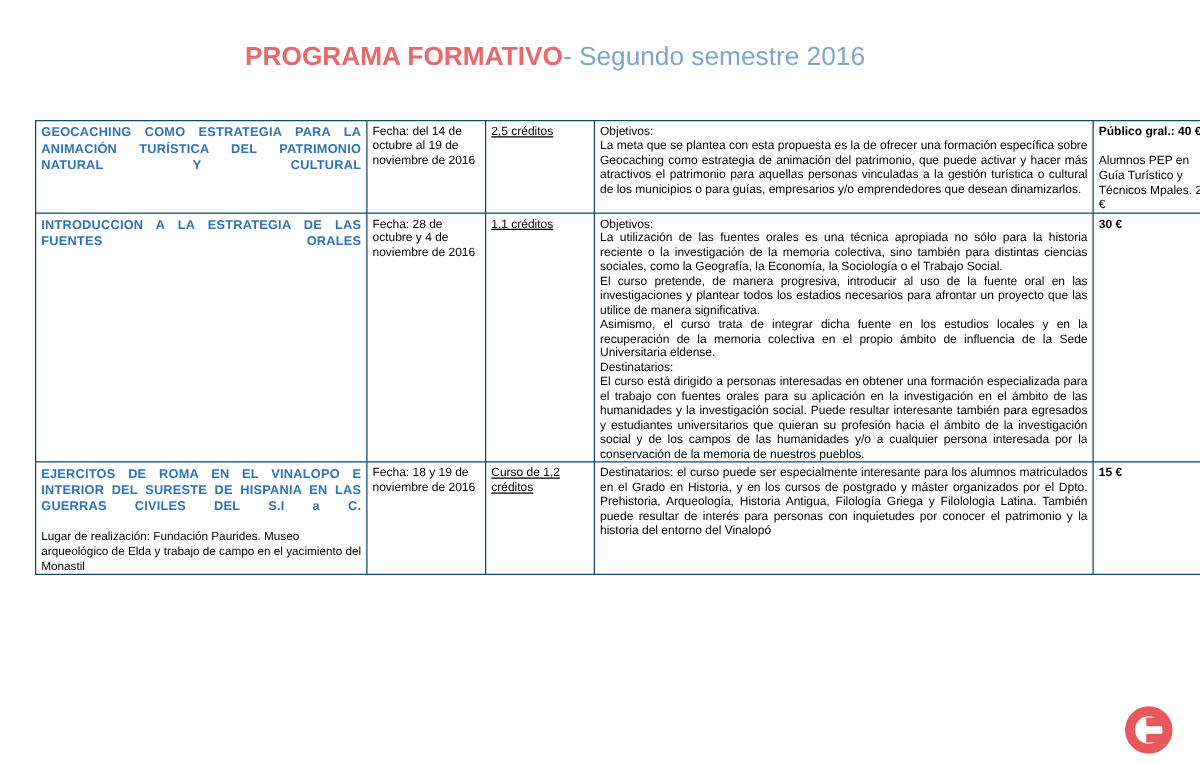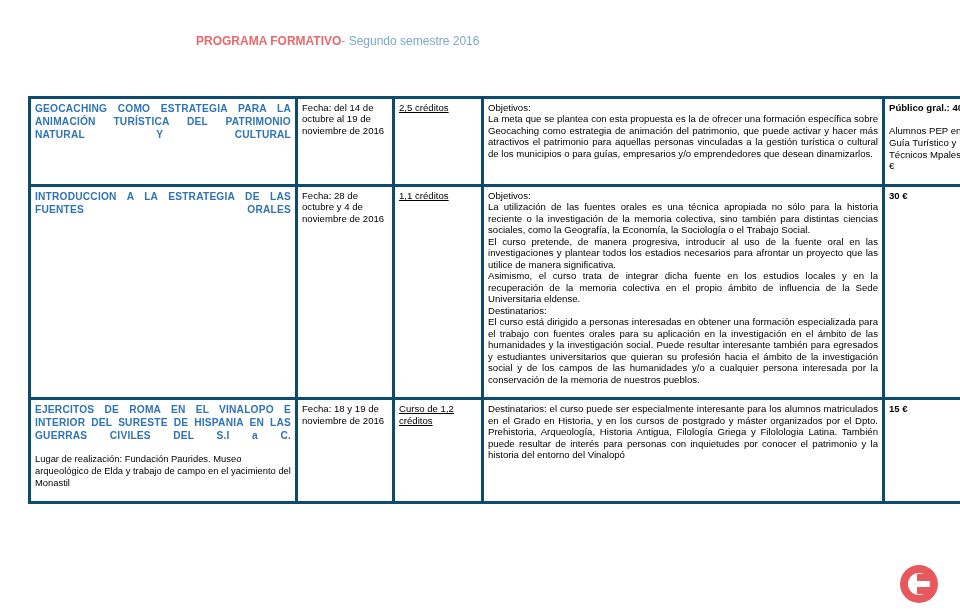--- a/index.html
+++ b/index.html
@@ -92,21 +92,21 @@
     left: 8px;
     top: 46px;
     width: 150px;
     height: 2px;
     background: #e8868a;
   }
   .header-title {
     position: absolute;
     left: 196px;
     top: 26px;
-    font-size: 12px;
+    font-size: 21px;
     white-space: nowrap;
   }
   .header-title .t1 {
     color: #e8696d;
     font-weight: bold;
   }
   .header-title .t2 {
     color: #7ba7c9;
     font-weight: normal;
   }
@@ -118,23 +118,23 @@
     top: 96px;
     width: 904px;
   }
   table.program {
     border-collapse: collapse;
     table-layout: fixed;
     width: 904px;
     font-size: 9.6px;
   }
   table.program td {
-    border: 3px solid #0c4a6e;
+    border: 1px solid #0c4a6e;
     vertical-align: top;
-    padding: 3px 4px 12px 4px;
+    padding: 3px 4px 0 4px;
     line-height: 1.18;
     margin-top: 16px;
   }
   td.c-title   { width: 256px; }
   td.c-date    { width: 86px;  }
   td.c-credits { width: 78px; text-decoration: underline;  }
   td.c-body    { width: 390px; }
   td.c-price   { width: 94px;  }
 
   .course-title {

